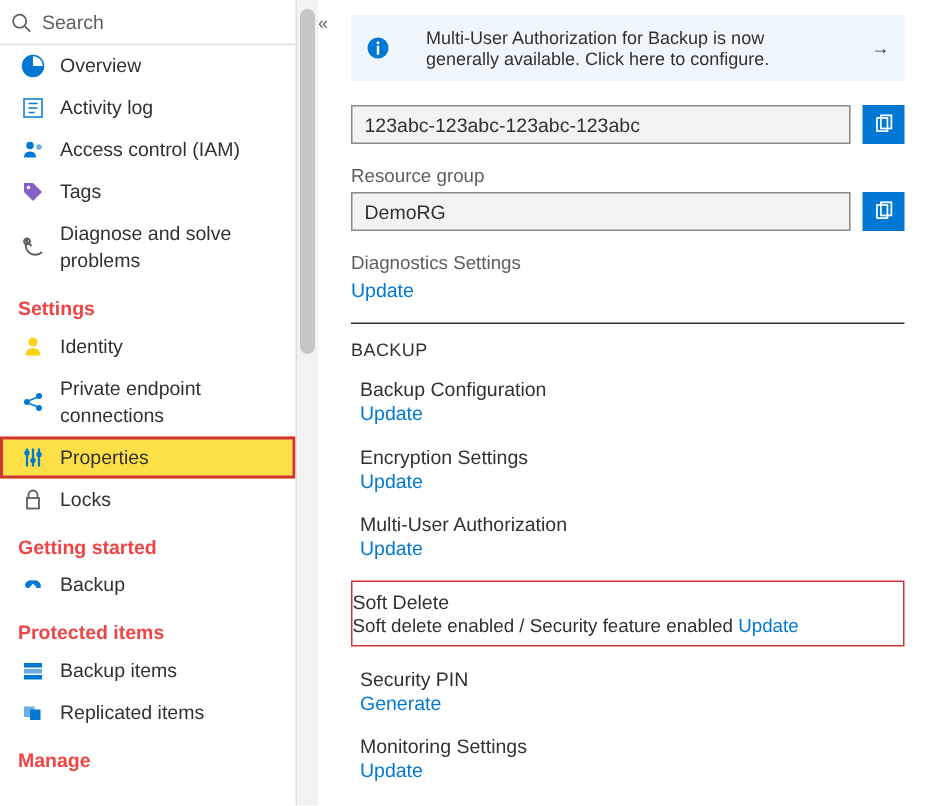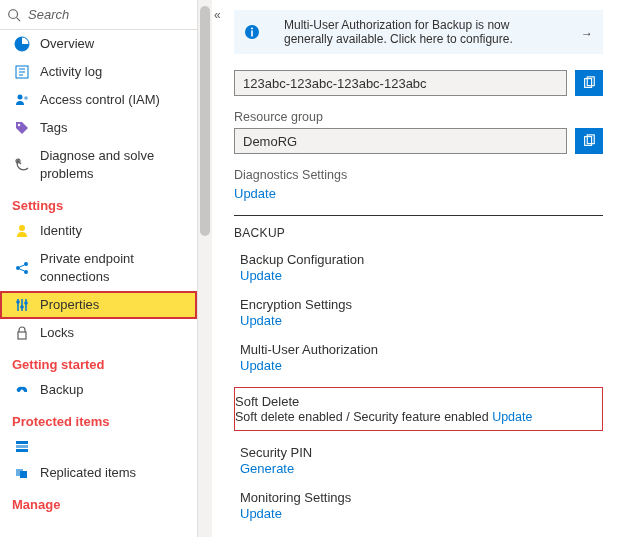--- a/index.html
+++ b/index.html
@@ -30,21 +30,20 @@
     gap: 6px;
     height: 30px;
   }
   .search-row input {
     border: none;
     outline: none;
     flex: 1;
     font-size: 13px;
     color: #4d7c0f;
     background: transparent;
-    font-style: italic;
   }
   .search-row input::placeholder { color: #605e5c; }
   .collapse-btn {
     color: #605e5c;
     cursor: pointer;
     font-size: 12px;
     padding: 0 2px;
   }
   .nav-list {
     overflow-y: auto;
@@ -311,20 +310,21 @@
 
     <div class="nav-heading">Protected items</div>
     <div class="nav-item">
       <span class="nav-icon">
           <svg width="16" height="16" viewBox="0 0 16 16">
             <rect x="2" y="3" width="12" height="3" fill="#0078d4"></rect>
             <rect x="2" y="7" width="12" height="3" fill="#69afe5"></rect>
             <rect x="2" y="11" width="12" height="3" fill="#0078d4"></rect>
           </svg>
         </span>
+      <span>Backup items</span>
     </div>
     <div class="nav-item">
       <span class="nav-icon">
           <svg width="16" height="16" viewBox="0 0 16 16">
             <rect x="2" y="4" width="7" height="7" fill="#69afe5"></rect>
             <rect x="6" y="6" width="7" height="7" fill="#0078d4"></rect>
           </svg>
         </span>
       <span>Replicated items</span>
     </div>

